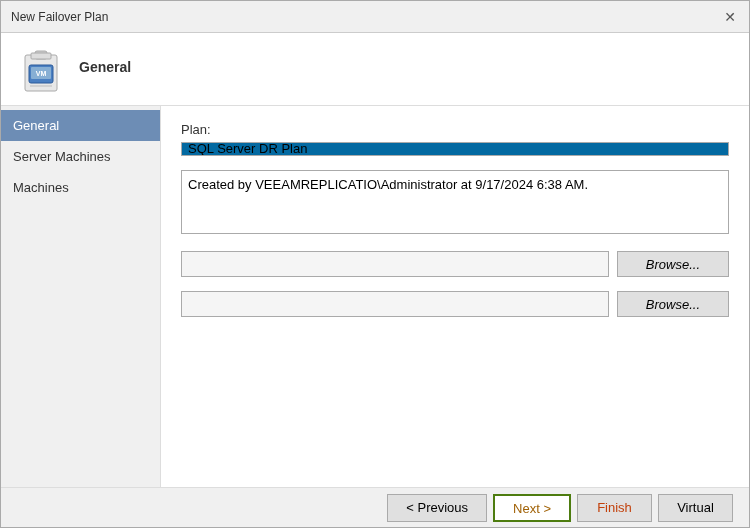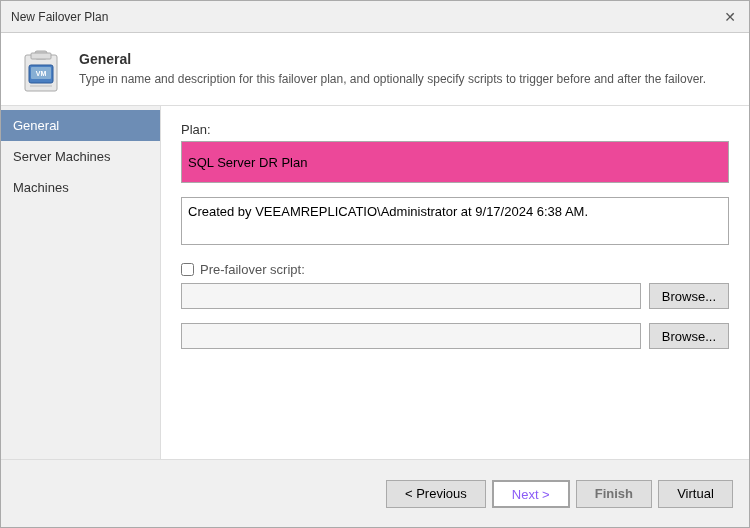--- a/index.html
+++ b/index.html
@@ -107,34 +107,34 @@
       color: #333;
       margin-bottom: 4px;
       display: block;
     }
     .text-input {
       width: 100%;
       padding: 4px 6px;
       border: 1px solid #aaa;
       font-size: 13px;
       font-family: inherit;
-      background: #ec4899;
+      background: #0369a1;
       outline: none;
-      height: 42px;
+      height: 14px;
     }
     .textarea-input {
       width: 100%;
       padding: 6px;
       border: 1px solid #aaa;
       font-size: 13px;
       font-family: inherit;
       background: white;
       outline: none;
       resize: none;
-      height: 48px;
+      height: 64px;
     }
     .checkbox-row {
       display: flex;
       align-items: center;
       margin-bottom: 6px;
     }
     .checkbox-row input[type="checkbox"] {
       margin-right: 6px;
       cursor: pointer;
     }
@@ -153,58 +153,58 @@
       padding: 4px 6px;
       border: 1px solid #aaa;
       font-size: 13px;
       font-family: inherit;
       background: #f5f5f5;
       outline: none;
       height: 26px;
     }
     .browse-btn {
       margin-left: 8px;
-      padding: 3px 12px;
+      padding: 3px 28px;
       font-size: 13px;
       font-family: inherit;
       background: #e0e0e0;
       border: 1px solid #aaa;
       cursor: pointer;
       height: 26px;
       white-space: nowrap;
+      font-style: italic;
     }
     .footer {
       border-top: 1px solid #ddd;
       padding: 10px 16px;
       display: flex;
       align-items: center;
       justify-content: flex-end;
       background: #f0f0f0;
       gap: 6px;
-      height: 68px;
+      height: 40px;
     }
     .footer-btn {
       padding: 5px 18px;
       font-size: 13px;
       font-family: inherit;
       border: 1px solid #aaa;
       background: #e0e0e0;
       cursor: pointer;
       min-width: 75px;
       height: 28px;
     }
     .footer-btn.primary {
       background: white;
-      border: 2px solid #a3a3a3;
-      color: #8b5cf6;
+      border: 2px solid #4d7c0f;
+      color: #a16207;
     }
     .footer-btn:disabled {
-      color: #737373;
+      color: #c2410c;
       cursor: default;
-      font-weight: bold;
     }
   </style>
 </head>
 <body>
 
 <div class="dialog">
 
   <div class="title-bar">
     <span class="title-bar-text">New Failover Plan</span>
     <button class="close-btn">✕</button>
@@ -224,21 +224,20 @@
 
         <rect x="14" y="22" width="20" height="12" rx="1" ry="1" fill="#87afd4"></rect>
 
         <text x="24" y="31" text-anchor="middle" font-size="7" font-weight="bold" fill="white" font-family="Arial">VM</text>
 
         <line x1="13" y1="41" x2="35" y2="41" stroke="#bbb" stroke-width="1"></line>
       </svg>
     </div>
     <div class="header-text-area">
       <div class="header-title">General</div>
-      <div class="header-desc">Type in name and description for this failover plan, and optionally specify scripts to trigger before and after the failover.</div>
     </div>
   </div>
 
   <div class="content-area">
 
     <div class="sidebar">
       <div class="sidebar-item active">
         <span>General</span>
       </div>
       <div class="sidebar-item">
@@ -254,24 +253,20 @@
       <div class="field-group">
         <label class="field-label">Plan:</label>
         <input type="text" class="text-input" value="SQL Server DR Plan" style="">
       </div>
 
       <div class="field-group">
         <textarea class="textarea-input" style="">Created by VEEAMREPLICATIO\Administrator at 9/17/2024 6:38 AM.</textarea>
       </div>
 
       <div class="field-group">
-        <div class="checkbox-row">
-          <input type="checkbox" id="pre-failover-cb" style="">
-          <label for="pre-failover-cb">Pre-failover script:</label>
-        </div>
         <div class="script-row">
           <input type="text" class="script-input" value="" style="">
           <button class="browse-btn">Browse...</button>
         </div>
       </div>
 
       <div class="field-group">
         <div class="script-row">
           <input type="text" class="script-input" value="" style="">
           <button class="browse-btn">Browse...</button>

